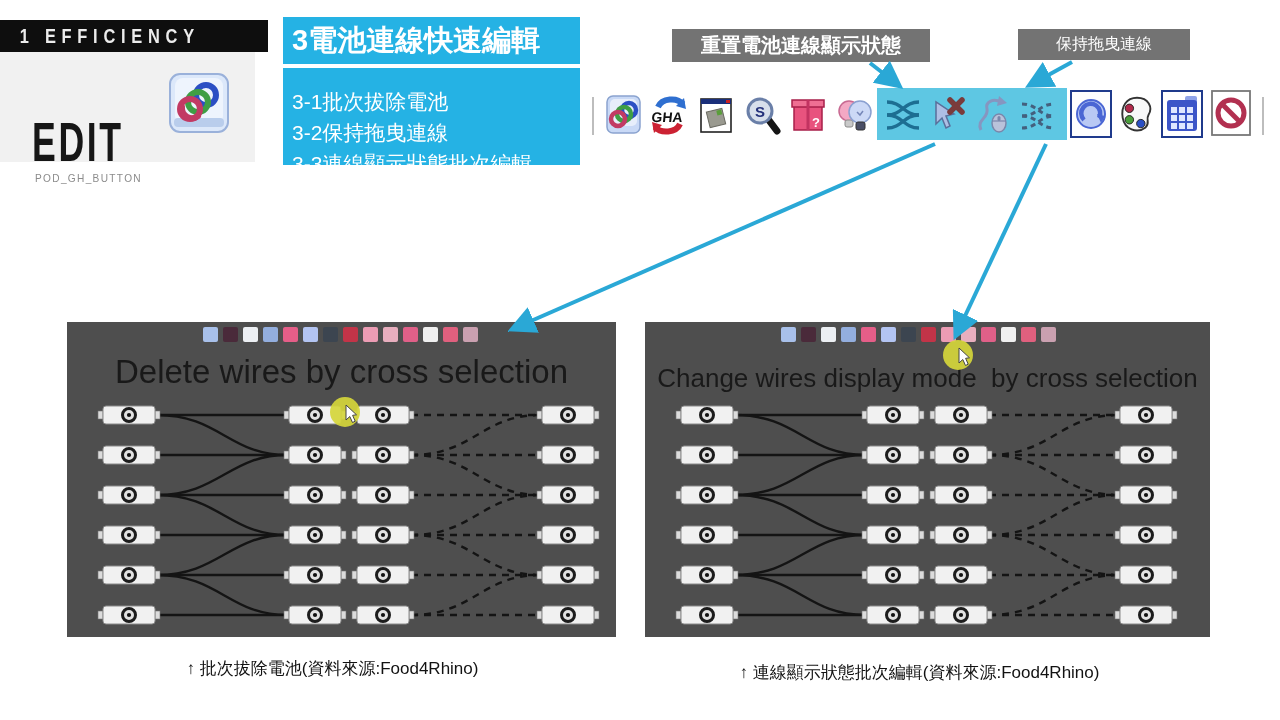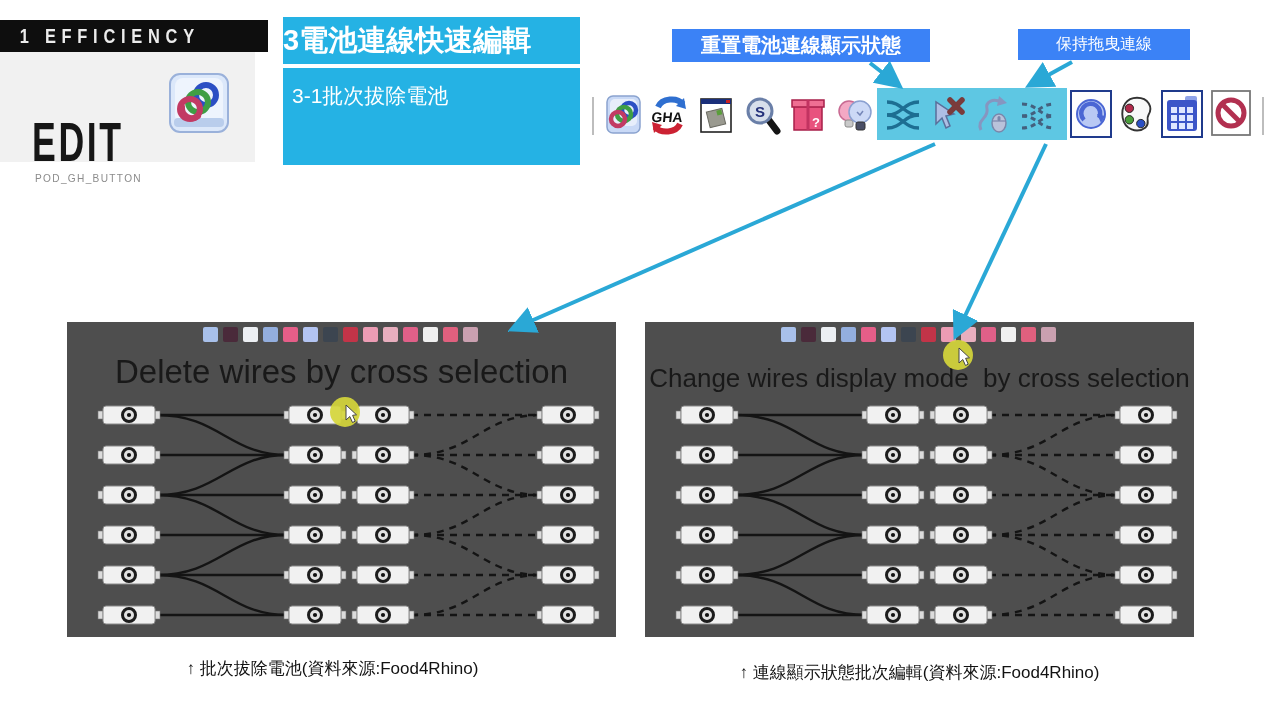--- a/index.html
+++ b/index.html
@@ -15,41 +15,41 @@
   .brand-panel{position:absolute;left:0;top:52px;width:255px;height:110px;background:#f1f1f1;}
   .brand-title{position:absolute;left:32px;top:58px;font-size:54px;font-weight:bold;color:#161616;
     letter-spacing:4px;transform:scaleX(.66) scaleY(1.02);transform-origin:left top;white-space:nowrap;}
   .brand-sub{position:absolute;left:35px;top:120px;font-size:11.5px;color:#8b8b8b;
     letter-spacing:1.5px;transform:scaleX(.88);transform-origin:left top;white-space:nowrap;}
   .pod-button{position:absolute;left:168px;top:72px;width:62px;height:62px;}
 
   
   .info-head{position:absolute;left:283px;top:17px;width:297px;height:47px;background:#25b2e4;
     color:#fff;font-size:29px;font-weight:bold;display:flex;align-items:center;
-    box-sizing:border-box;white-space:nowrap;}
+    padding-left:9px;box-sizing:border-box;white-space:nowrap;}
   .info-body{position:absolute;left:283px;top:68px;width:297px;height:97px;background:#25b2e4;
-    color:#fff;font-size:21px;line-height:31px;padding:12px 0 0 9px;box-sizing:border-box;}
+    color:#fff;font-size:21px;line-height:31px;padding:18px 0 0 9px;box-sizing:border-box;}
 
   
-  .callout{position:absolute;background:#3b82f6;color:#fff;display:flex;align-items:center;
+  .callout{position:absolute;background:#737373;color:#fff;display:flex;align-items:center;
     justify-content:center;white-space:nowrap;}
   .callout.c1{left:672px;top:29px;width:258px;height:33px;font-size:20px;font-weight:bold;}
   .callout.c2{left:1018px;top:29px;width:172px;height:31px;font-size:16px;}
 
   
   .tb-sep{position:absolute;width:2px;height:38px;background:#bdbdbd;top:97px;}
   .tb-hl{position:absolute;left:877px;top:88px;width:190px;height:52px;background:#5ec7e3;}
   .tool{position:absolute;top:94px;width:38px;height:42px;}
   .tool svg{width:100%;height:100%;display:block;}
   .tool.boxy{top:90px;width:42px;height:48px;}
 
   
   .gh-canvas{position:absolute;top:322px;width:549px;height:315px;background:#4e4e4e;}
   .gh-canvas.left{left:67px;}
-  .gh-canvas.right{left:645px;}
+  .gh-canvas.right{left:645px;padding-left:16px;}
   .canvas-title{position:absolute;left:0;right:0;text-align:center;color:#191919;z-index:1;white-space:pre;}
   .gh-canvas.left  .canvas-title{top:31px;font-size:33px;}
   .gh-canvas.right .canvas-title{top:41px;font-size:26px;}
   .mini-bar{position:absolute;left:136px;top:5px;display:flex;gap:5px;z-index:1;}
   .mini-bar span{width:15px;height:15px;border-radius:2px;display:block;}
   .gh-canvas svg.wires{position:absolute;left:0;top:0;z-index:2;}
 
   .caption{position:absolute;width:549px;text-align:center;font-size:17px;color:#121212;}
   .caption.left{left:58px;top:657px;}
   .caption.right{left:645px;top:661px;}
@@ -75,20 +75,22 @@
     <circle cx="38" cy="23" r="10" fill="none" stroke="#2b4fc4" stroke-width="6"></circle>
     <circle cx="30" cy="30" r="10" fill="none" stroke="#3f9e44" stroke-width="6"></circle>
     <circle cx="22" cy="37" r="10" fill="none" stroke="#c23a64" stroke-width="6"></circle>
     <path d="M30,44 A10,10 0 0 1 14,35" fill="none" stroke="#c23a64" stroke-width="6" stroke-linecap="round"></path>
   </svg>
 </div>
 
 <div class="info-head">3電池連線快速編輯</div>
 <div class="info-body">
   <div>3-1批次拔除電池</div>
+  <div>3-2保持拖曳連線</div>
+  <div>3-3連線顯示狀態批次編輯</div>
 </div>
 
 <div class="callout c1">重置電池連線顯示狀態</div>
 <div class="callout c2">保持拖曳連線</div>
 
 <div class="tb-sep" style="left:592px"></div>
 <div class="tb-hl"></div>
 
 <div class="tool" style="left:605px">
   <svg viewBox="0 0 36 42">

